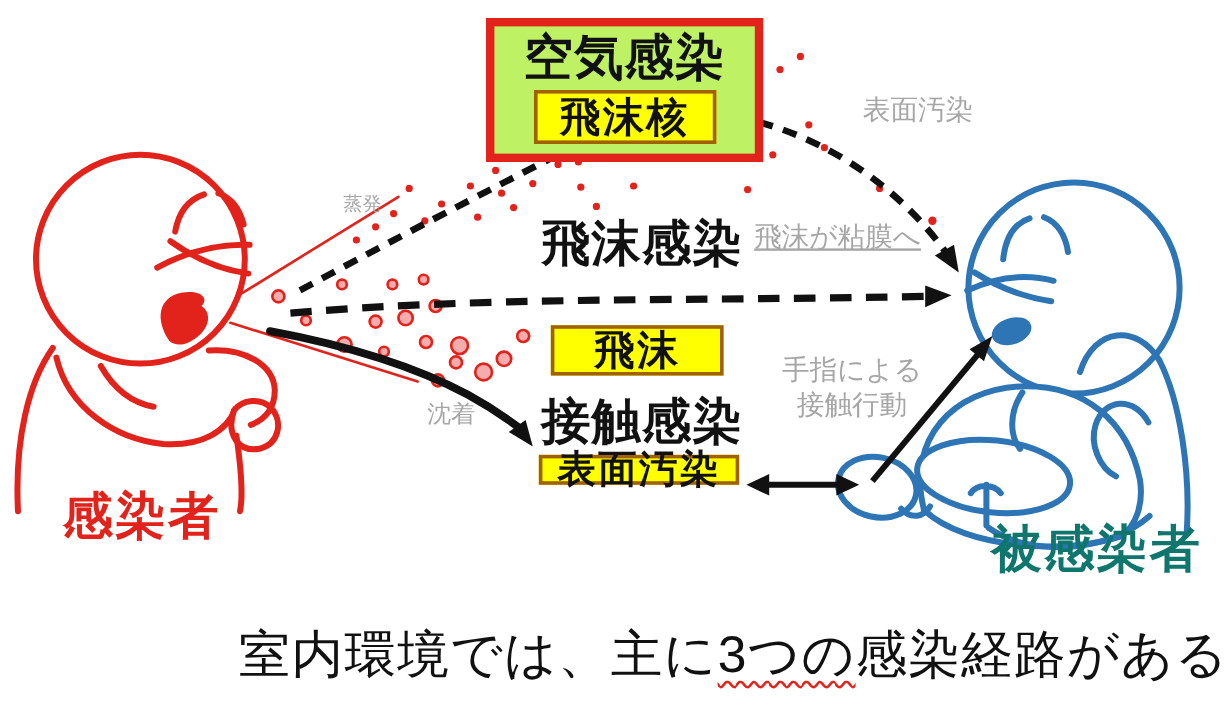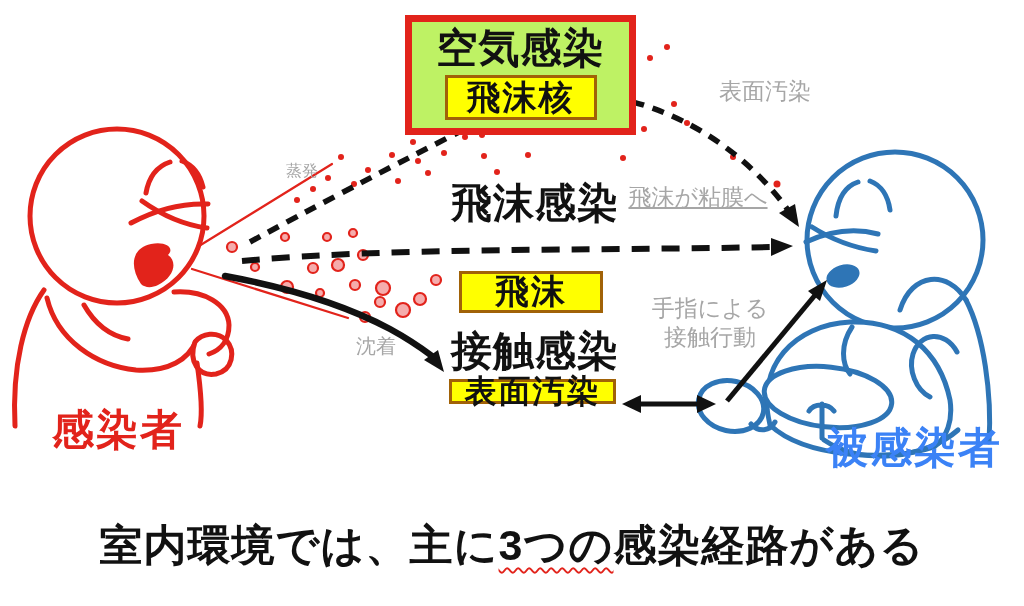--- a/index.html
+++ b/index.html
@@ -34,24 +34,24 @@
     color:#a6a6a6;font-size:23px;font-weight:500;line-height:1.28;
     text-align:center;white-space:nowrap;
   }
   .note-inhale{left:699px;top:77px;width:132px;}
   .note-mucosa{left:612px;top:183px;width:172px;text-decoration:underline;}
   .note-hand{left:644px;top:294px;width:132px;}
   .note-evap{left:286px;top:161px;font-size:16px;}
   .note-depo{left:356px;top:334px;font-size:20px;}
   .person-label{font-size:42px;font-weight:600;letter-spacing:2px;white-space:nowrap;}
   .label-infected{left:52px;top:402px;color:#e2231b;}
-  .label-recipient{left:826px;top:420px;color:#3b82f6;text-align:center;}
+  .label-recipient{left:826px;top:430px;color:#0f766e;text-align:center;}
   .caption{
     left:0;top:517px;width:100%;box-sizing:border-box;
-    text-align:center;font-size:43px;color:#111;white-space:nowrap;letter-spacing:1px;font-weight:bold;
+    text-align:right;font-size:43px;color:#111;white-space:nowrap;letter-spacing:1px;
   }
   .caption .wavy{
     text-decoration:underline;text-decoration-style:wavy;
     text-decoration-color:#e2231b;text-decoration-thickness:2px;
     text-underline-offset:7px;
   }
 </style>
 </head>
 <body>
 

